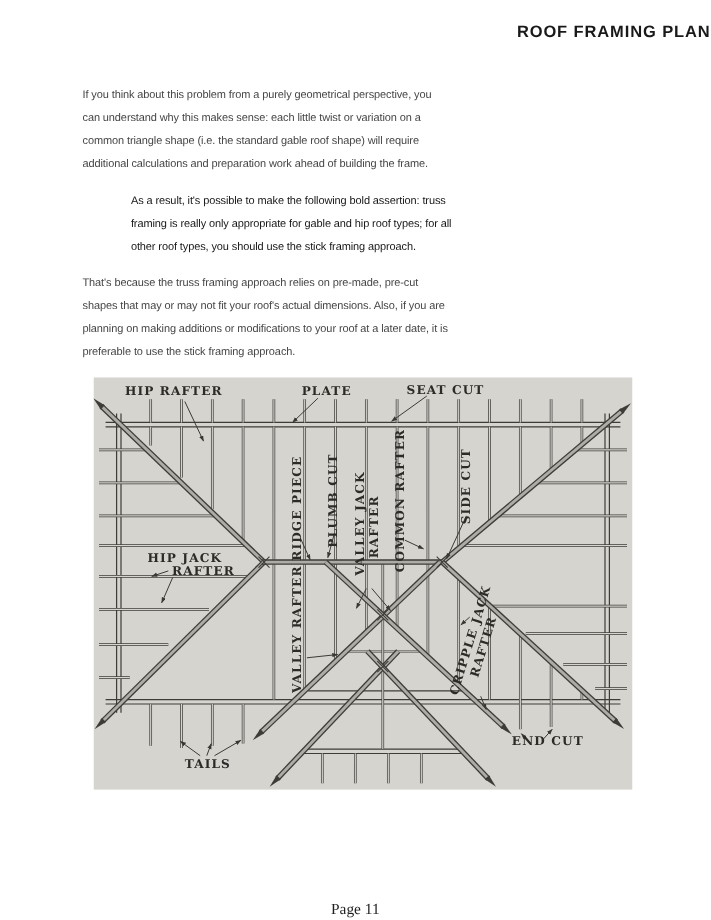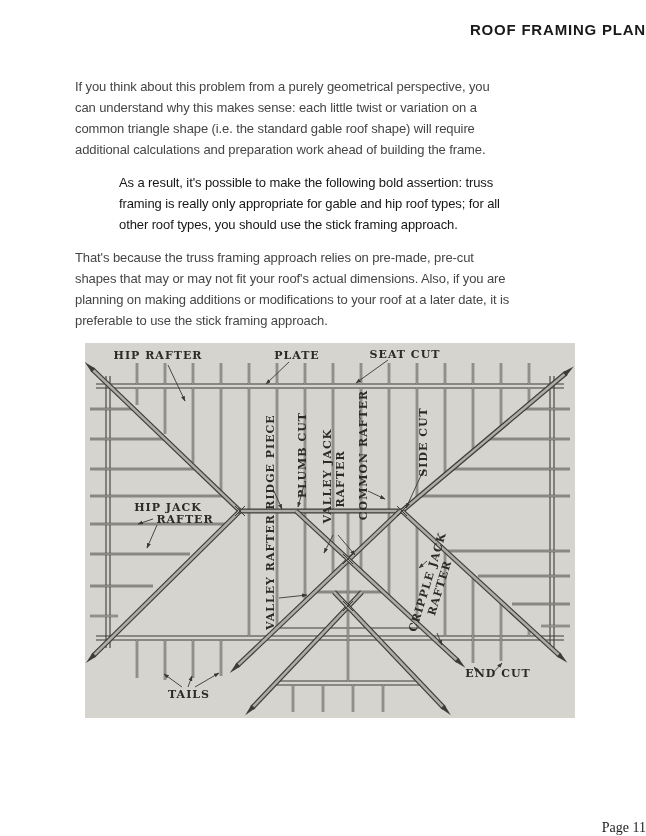--- a/index.html
+++ b/index.html
@@ -2,26 +2,26 @@
 <html><head>
 <meta charset="utf-8">
 <style>
   html,body{margin:0;padding:0;background:#ffffff;}
   body{width:646px;height:836px;position:relative;overflow:hidden;
        font-family:"Liberation Sans",sans-serif;}
   .page{width:646px;height:836px;position:relative;}
   h1.title{margin:21px 0 38px 0;text-align:right;font-size:15px;font-weight:700;
        letter-spacing:0.8px;color:#191919;font-family:"Liberation Sans",sans-serif;}
   .content{margin-left:75px;width:530px;}
-  .content p.para{margin:0 0 12px 0;font-size:13px;line-height:21px;color:#454545;
+  .content p.para{margin:0 0 12px 0;font-size:10px;line-height:21px;color:#454545;
        letter-spacing:-0.1px;white-space:pre;}
   .content p.para.bold{font-weight:400;color:#161616;margin-left:44px;}
   .figure{margin-left:10px;margin-top:6px;width:438px;height:375px;}
   .figure svg{display:block;}
-  .footer{position:absolute;top:799px;left:0;width:646px;text-align:right;
+  .footer{position:absolute;top:799px;left:0;width:646px;text-align:center;
        font-family:"Liberation Serif",serif;font-size:14px;color:#1e1e1e;}
 </style>
 </head>
 <body>
 
 <div class="page">
 
   <h1 class="title">ROOF FRAMING PLAN</h1>
 
   <div class="content">

